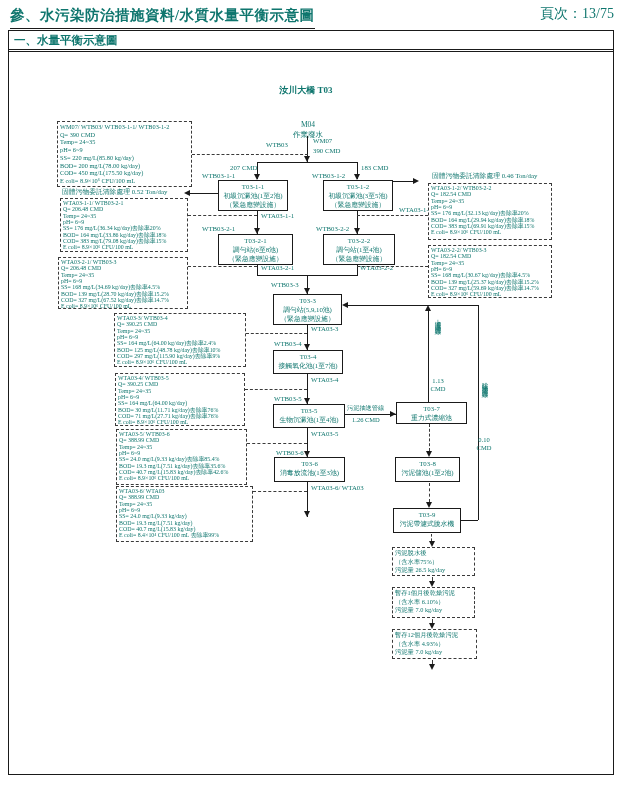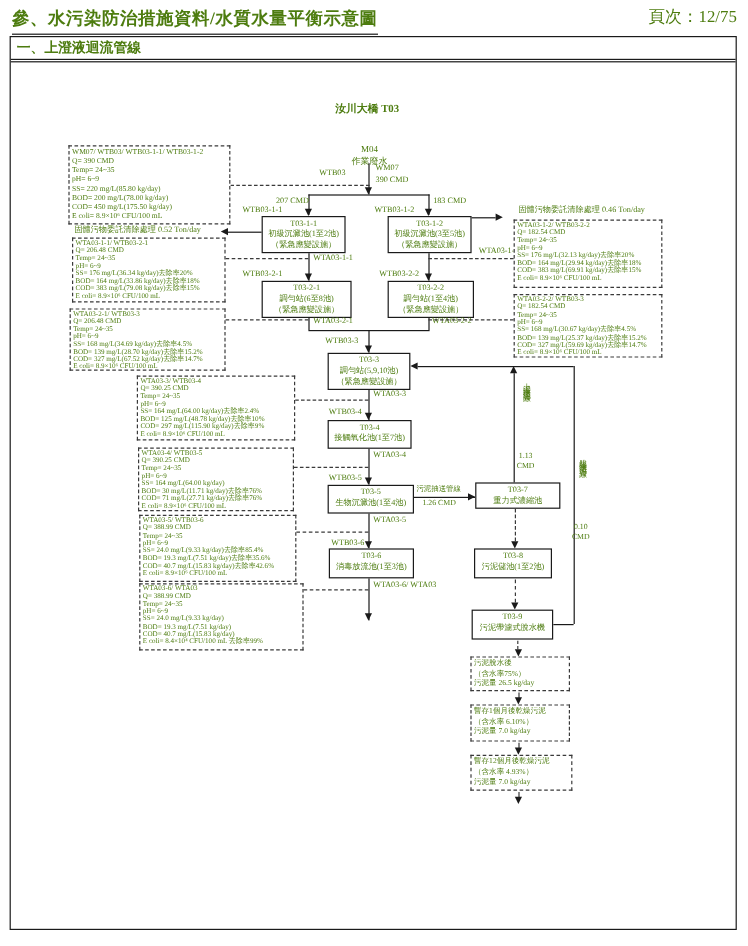--- a/index.html
+++ b/index.html
@@ -1,17 +1,17 @@
 <!DOCTYPE html>
 <html><head>
 <meta charset="utf-8">
 <style>
   *{margin:0;padding:0;box-sizing:border-box}
   html,body{background:#fff}
-  .page{position:relative;width:623px;height:788px;background:#fff;color:#4d7c0f;
+  .page{position:relative;width:623px;height:788px;background:#fff;color:#0f766e;
         font-family:"Liberation Serif","DejaVu Serif",serif;overflow:hidden}
   .hdr-title{position:absolute;left:10px;top:6px;font-size:14.5px;font-weight:600;
              letter-spacing:.5px;border-bottom:1.5px solid #1a1a1a;padding-bottom:3px;white-space:nowrap}
   .hdr-page{position:absolute;right:9px;top:5px;font-size:14px;white-space:nowrap}
   .frame{position:absolute;left:8px;top:30px;width:606px;height:745px;border:1.5px solid #1a1a1a}
   .section{height:21px;line-height:19px;padding-left:5px;font-size:11.5px;font-weight:bold;
            border-bottom:3px double #1a1a1a;white-space:nowrap}
   .t{position:absolute;white-space:nowrap;font-size:6.8px;line-height:8px}
   .ml{white-space:pre-line}
   .c{text-align:center}
@@ -32,23 +32,23 @@
         padding:1px 2px;white-space:pre-line;background:#fff;overflow:hidden}
   .vtext{position:absolute;writing-mode:vertical-rl;text-orientation:upright;
          font-size:6.5px;letter-spacing:1.5px;line-height:8px}
 </style>
 </head>
 <body>
 
 <div class="page">
 
   <div class="hdr-title">參、水污染防治措施資料/水質水量平衡示意圖</div>
-  <div class="hdr-page">頁次：12/75</div>
+  <div class="hdr-page">頁次：13/75</div>
   <div class="frame">
-    <div class="section">一、上澄液迴流管線</div>
+    <div class="section">一、水量平衡示意圖</div>
   </div>
 
   <div class="t c" style="left:250px;top:86px;width:112px;font-size:9px;font-weight:bold">汝川大橋 T03</div>
   <div class="t c ml" style="left:269px;top:120px;width:78px;font-size:7.5px;line-height:9.5px">M04
 作業廢水</div>
 
   <i class="ln" style="left:307px;top:136px;width:1px;height:26px"></i>
   <i class="ah ad" style="left:304px;top:156px"></i>
   <i class="dsh" style="left:192px;top:154px;width:116px"></i>
   <i class="ln" style="left:257px;top:162px;width:101px;height:1px"></i>

